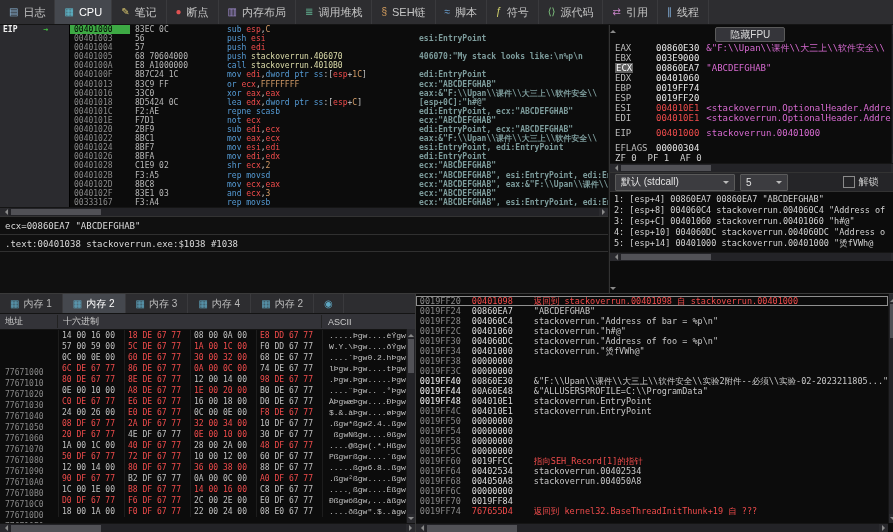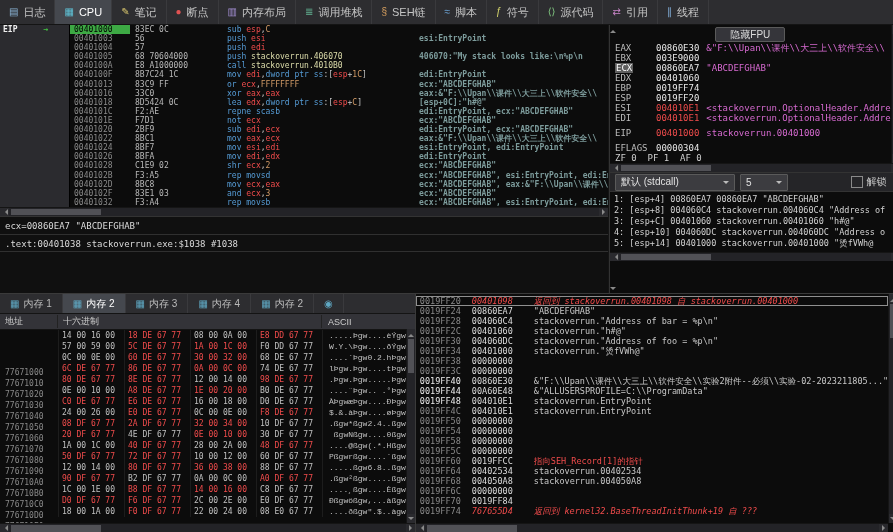--- a/index.html
+++ b/index.html
@@ -44,21 +44,21 @@
   .rv{color:#e8e8e8;}
   .rv.chg{color:#f14c4c;}
   .rx{margin-left:7px;color:#d66ad0;overflow:hidden;}
   .flagline{padding-left:5px;color:#cfcfcf;}
 
   .callconv-row{height:20px;display:flex;align-items:center;gap:5px;padding:0 5px;background:#252528;border-top:1px solid #333;border-bottom:1px solid #333;box-sizing:border-box;}
   .combo{background:#3c3c40;border:1px solid #5a5a5a;color:#e2e2e2;font-size:10px;height:15px;display:flex;align-items:center;padding:0 5px;border-radius:1px;}
   .combo.wide{width:108px;justify-content:space-between;}
   .combo.small{width:36px;justify-content:space-between;}
   .caret{width:0;height:0;border:3px solid transparent;border-top-color:#bbb;margin-top:3px;}
-  .chk{display:flex;align-items:center;gap:4px;color:#cccccc;font-size:10px;margin-left:auto;margin-right:8px;text-align:right;}
+  .chk{display:flex;align-items:center;gap:4px;color:#cccccc;font-size:10px;margin-left:auto;margin-right:16px;text-align:right;}
   .chkbox{width:10px;height:10px;background:#252528;border:1px solid #8a8a8a;}
   .args{height:58px;background:#0c0c0c;font-family:"DejaVu Sans Mono",monospace;font-size:8.5px;color:#d2d2d2;padding-top:2px;overflow:hidden;}
   .arow{height:11px;line-height:11px;padding-left:4px;white-space:pre;overflow:hidden;}
   .right-fill{flex:1;background:#0c0c0c;}
 
   
   .main-bottom{display:flex;height:240px;border-top:1px solid #3a3a3a;box-sizing:border-box;}
   .dump-pane{width:456px;display:flex;flex-direction:column;background:#0c0c0c;position:relative;}
   .dump-tabs{height:19px;background:#2d2d30;display:flex;border-bottom:1px solid #141414;}
   .dtab{display:flex;align-items:center;gap:4px;font-size:10px;color:#bbbbbb;padding:0 10px;border-right:1px solid #3a3a3d;white-space:nowrap;}
@@ -76,21 +76,21 @@
   .dump-vscroll{position:absolute;right:0;top:35px;bottom:10px;}
 
   .stack-pane{flex:1;background:#0c0c0c;border-left:1px solid #3a3a3a;display:flex;flex-direction:column;position:relative;}
   .stack-rows{flex:1;font-family:"DejaVu Sans Mono",monospace;font-size:8.5px;padding-top:2px;padding-right:9px;overflow:hidden;}
   .srow{display:flex;height:10px;line-height:10px;white-space:pre;}
   .srow.selected{outline:1px solid #909090;outline-offset:-1px;}
   .sa{width:56px;padding-left:4px;color:#8a8a8a;box-sizing:border-box;}
   .sa.em{color:#ececec;}
   .sv{width:62px;color:#dcdcdc;}
   .sc{flex:1;color:#c8c8c8;overflow:hidden;}
-  .srow.return .sv,.srow.return .sc{color:#f14c4c;font-style:italic;}
+  .srow.return .sv,.srow.return .sc{color:#f14c4c;}
   .srow.seh .sc{color:#f14c4c;}
   .stack-vscroll{position:absolute;right:0;top:0;bottom:10px;}
 
   
   .hscroll{height:9px;background:#2a2a2e;display:flex;border-top:1px solid #151515;box-sizing:border-box;}
   .hscroll.tall{height:10px;}
   .hL,.hR{width:9px;position:relative;}
   .hL:after{content:"";position:absolute;top:1px;left:2px;border:3px solid transparent;border-right-color:#8a8a8a;}
   .hR:after{content:"";position:absolute;top:1px;left:3px;border:3px solid transparent;border-left-color:#8a8a8a;}
   .hT{flex:1;position:relative;background:#232327;}
@@ -173,21 +173,21 @@
           <div class="drow"><span class="g"></span><span class="da">0040101C</span><span class="db">F2:AE</span><span class="di"><span class="mn">repne</span> <span class="mn">scasb</span></span><span class="dc">edi:EntryPoint, ecx:"ABCDEFGHAB"</span></div>
           <div class="drow"><span class="g"></span><span class="da">0040101E</span><span class="db">F7D1</span><span class="di"><span class="mn">not</span> <span class="reg">ecx</span></span><span class="dc">ecx:"ABCDEFGHAB"</span></div>
           <div class="drow"><span class="g"></span><span class="da">00401020</span><span class="db">2BF9</span><span class="di"><span class="mn">sub</span> <span class="reg">edi</span><span class="pl">,</span><span class="reg">ecx</span></span><span class="dc">edi:EntryPoint, ecx:"ABCDEFGHAB"</span></div>
           <div class="drow"><span class="g"></span><span class="da">00401022</span><span class="db">8BC1</span><span class="di"><span class="mn">mov</span> <span class="reg">eax</span><span class="pl">,</span><span class="reg">ecx</span></span><span class="dc">eax:&amp;"F:\\Upan\\课件\\大三上\\软件安全\\</span></div>
           <div class="drow"><span class="g"></span><span class="da">00401024</span><span class="db">8BF7</span><span class="di"><span class="mn">mov</span> <span class="reg">esi</span><span class="pl">,</span><span class="reg">edi</span></span><span class="dc">esi:EntryPoint, edi:EntryPoint</span></div>
           <div class="drow"><span class="g"></span><span class="da">00401026</span><span class="db">8BFA</span><span class="di"><span class="mn">mov</span> <span class="reg">edi</span><span class="pl">,</span><span class="reg">edx</span></span><span class="dc">edi:EntryPoint</span></div>
           <div class="drow"><span class="g"></span><span class="da">00401028</span><span class="db">C1E9 02</span><span class="di"><span class="mn">shr</span> <span class="reg">ecx</span><span class="pl">,</span><span class="num">2</span></span><span class="dc">ecx:"ABCDEFGHAB"</span></div>
           <div class="drow"><span class="g"></span><span class="da">0040102B</span><span class="db">F3:A5</span><span class="di"><span class="mn">rep</span> <span class="mn">movsd</span></span><span class="dc">ecx:"ABCDEFGHAB", esi:EntryPoint, edi:EntryPoint</span></div>
           <div class="drow"><span class="g"></span><span class="da">0040102D</span><span class="db">8BC8</span><span class="di"><span class="mn">mov</span> <span class="reg">ecx</span><span class="pl">,</span><span class="reg">eax</span></span><span class="dc">ecx:"ABCDEFGHAB", eax:&amp;"F:\\Upan\\课件\\大三上\\软件安全\\</span></div>
           <div class="drow"><span class="g"></span><span class="da">0040102F</span><span class="db">83E1 03</span><span class="di"><span class="mn">and</span> <span class="reg">ecx</span><span class="pl">,</span><span class="num">3</span></span><span class="dc">ecx:"ABCDEFGHAB"</span></div>
-          <div class="drow"><span class="g"></span><span class="da">00401032</span><span class="db">F3:A4</span><span class="di"><span class="mn">rep</span> <span class="mn">movsb</span></span><span class="dc">ecx:"ABCDEFGHAB", esi:EntryPoint, edi:EntryPoint</span></div>
+          <div class="drow"><span class="g"></span><span class="da">00333167</span><span class="db">F3:A4</span><span class="di"><span class="mn">rep</span> <span class="mn">movsb</span></span><span class="dc">ecx:"ABCDEFGHAB", esi:EntryPoint, edi:EntryPoint</span></div>
         </div>
       <div class="hscroll">
         <div class="hL"></div>
         <div class="hT">
             <div class="hThumb"></div>
           </div>
         <div class="hR"></div>
       </div>
       <div class="infobox">
         <div class="info-line1">ecx=00860EA7 "ABCDEFGHAB"</div>

